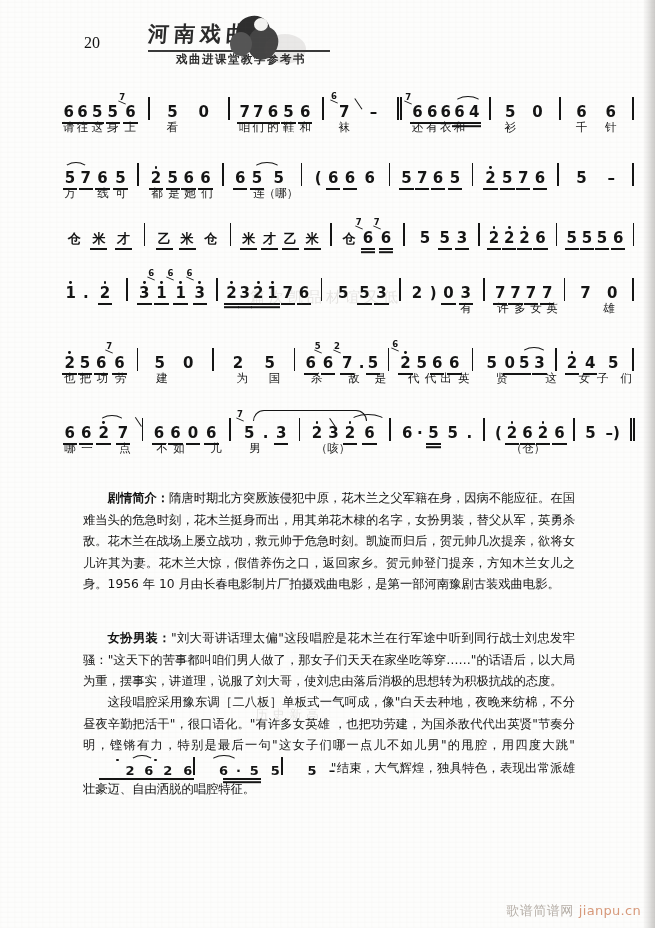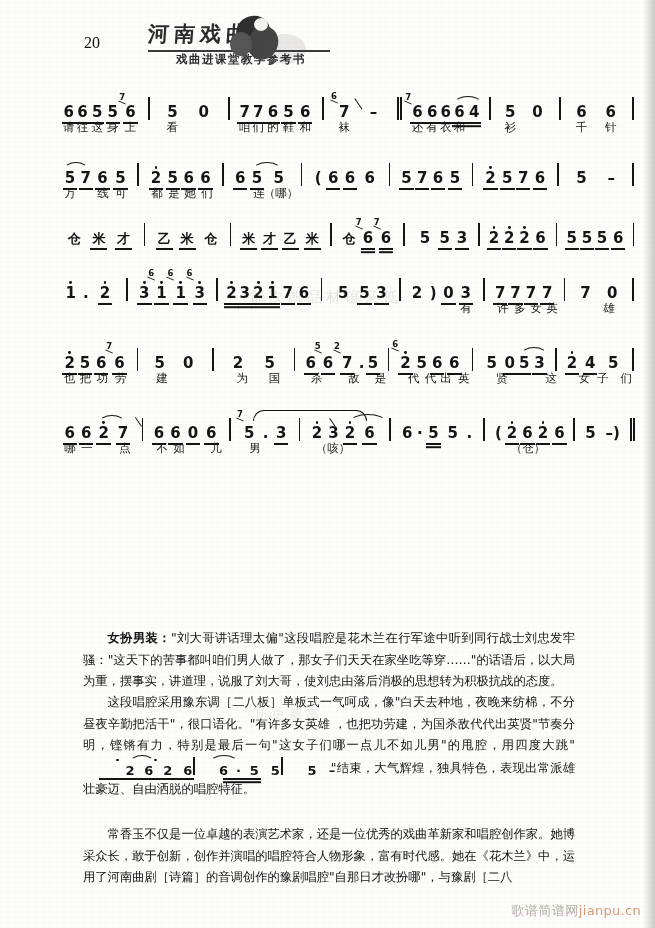--- a/index.html
+++ b/index.html
@@ -279,20 +279,21 @@
   }
   .inline-score .cell { height: 18px; font-size: 13px; }
   .inline-score .bar::after { height: 18px; }
 
   
   .footer-mark {
     position: absolute;
     right: 14px; bottom: 8px;
     display: flex;
     align-items: baseline;
+    gap: 5px;
     opacity: .72;
     justify-content: center;
   }
   .fm-cn {
     font-family: "DejaVu Sans", sans-serif;
     font-size: 13px;
     color: #9a9086;
     letter-spacing: .5px;
   }
   .fm-en {
@@ -994,20 +995,25 @@
         <span class="lyr" style="width:12px"></span>
         <span class="lyr" style="width:18px"></span>
         <span class="lyr" style="width:44px">（仓）</span>
       </div>
     </div>
   </div>
 
   <div class="ghost" style="left:250px; top:288px;">篇次凯品材谊又低</div>
   <div class="ghost" style="left:255px; top:706px; font-size:13px;">历史新高</div>
 
+  <div class="body-text p1">
+    <span class="indent">
+      <span class="lead">剧情简介：</span><span>隋唐时期北方突厥族侵犯中原，花木兰之父军籍在身，因病不能应征。在国难当头的危急时刻，花木兰挺身而出，用其弟花木棣的名字，女扮男装，替父从军，英勇杀敌。花木兰在战场上屡立战功，救元帅于危急时刻。凯旋而归后，贺元帅几次提亲，欲将女儿许其为妻。花木兰大惊，假借养伤之口，返回家乡。贺元帅登门提亲，方知木兰女儿之身。1956 年 10 月由长春电影制片厂拍摄戏曲电影，是第一部河南豫剧古装戏曲电影。</span>
+    </span>
+  </div>
 
   <div class="body-text p2">
     <span class="indent">
       <span class="lead">女扮男装：</span><span>"刘大哥讲话理太偏"这段唱腔是花木兰在行军途中听到同行战士刘忠发牢骚："这天下的苦事都叫咱们男人做了，那女子们天天在家坐吃等穿……"的话语后，以大局为重，摆事实，讲道理，说服了刘大哥，使刘忠由落后消极的思想转为积极抗战的态度。</span>
     </span>
   </div>
 
   <div class="body-text p3">
     <span class="indent">
       <span>这段唱腔采用豫东调［二八板］单板式一气呵成，像"白天去种地，夜晚来纺棉，不分昼夜辛勤把活干"，很口语化。"有许多女英雄 ，也把功劳建，为国杀敌代代出英贤"节奏分明，铿锵有力，特别是最后一句"这女子们哪一点儿不如儿男"的甩腔，用四度大跳</span><span>"</span><span class="inline-score">
@@ -1040,23 +1046,20 @@
         <span class="cell" style="width:16px">
             <span class="n"><span class="g" style="font-size:13px">5</span></span>
           </span>
         <span class="cell" style="width:16px">
             <span class="dash" style="font-size:13px">–</span>
           </span>
       </span><span>"</span><span>结束，大气辉煌，独具特色，表现出常派雄壮豪迈、自由洒脱的唱腔特征。</span>
     </span>
   </div>
 
-  <div class="body-text p4">
-    <span class="indent">常香玉不仅是一位卓越的表演艺术家，还是一位优秀的戏曲革新家和唱腔创作家。她博采众长，敢于创新，创作并演唱的唱腔符合人物形象，富有时代感。她在《花木兰》中，运用了河南曲剧［诗篇］的音调创作的豫剧唱腔"自那日才改扮哪"，与豫剧［二八</span>
-  </div>
 
   <div class="footer-mark">
     <span class="fm-cn">歌谱简谱网</span>
     <span class="fm-en">jianpu.cn</span>
   </div>
 
   <div class="scan-noise"></div>
   <div class="right-shadow"></div>
 </div>
 

